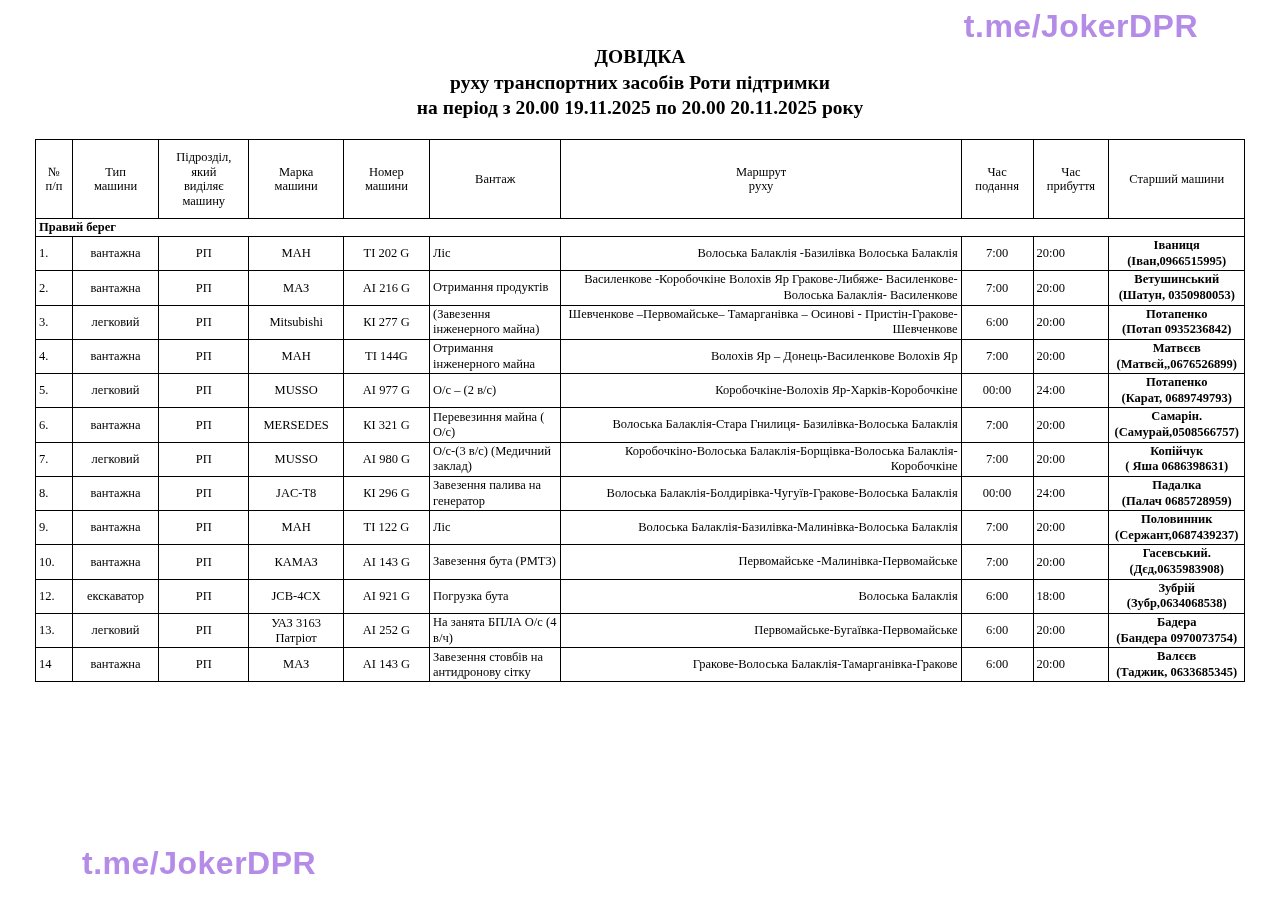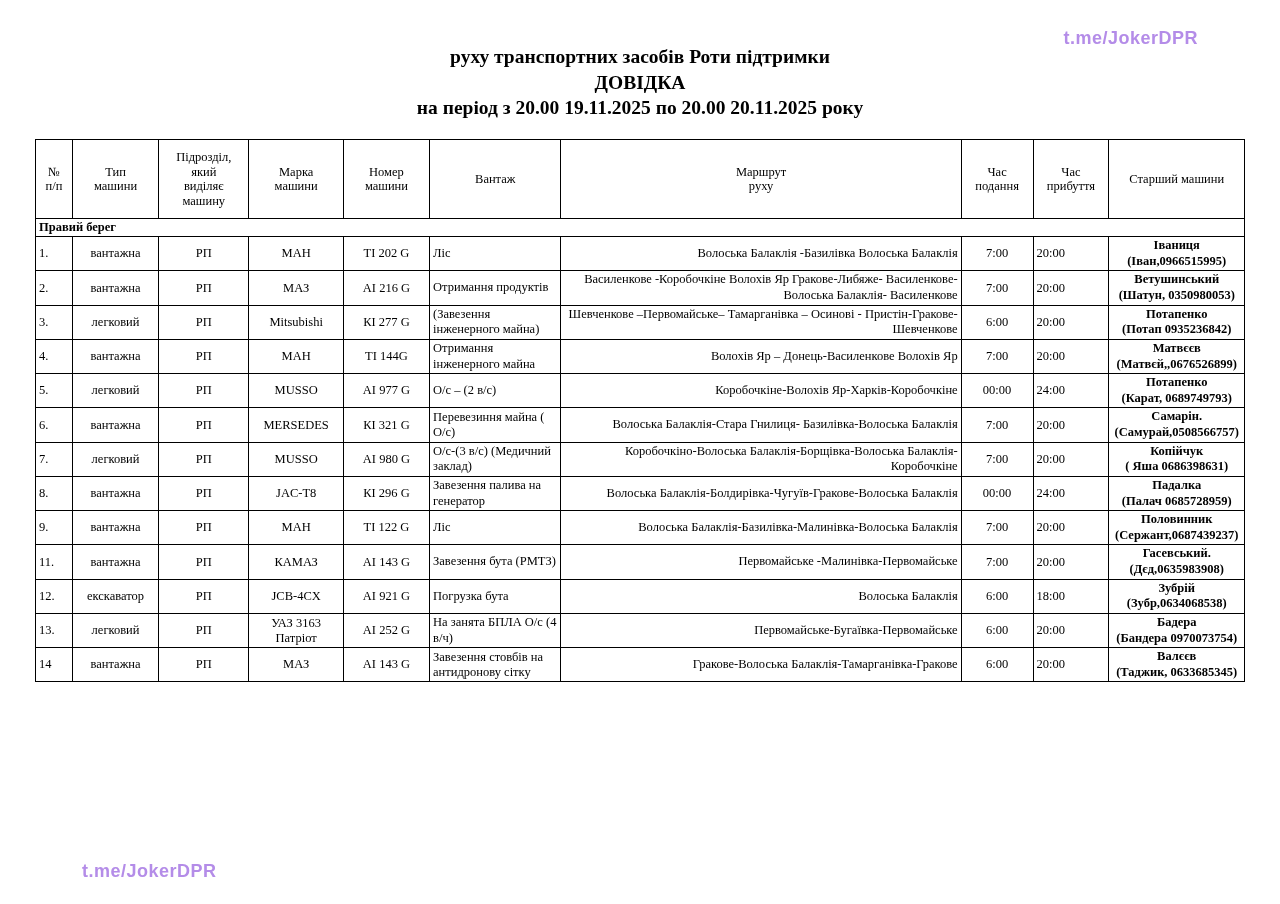--- a/index.html
+++ b/index.html
@@ -12,24 +12,23 @@
     background: #ffffff;
     font-family: "Liberation Serif", serif;
     color: #000000;
     position: relative;
     overflow: hidden;
   }
   .watermark {
     position: absolute;
     font-family: "Liberation Sans", sans-serif;
     font-weight: bold;
-    font-size: 18px;
+    font-size: 32px;
     color: #b48ce8;
     letter-spacing: 0.5px;
-    margin-top: 20px;
   }
   .watermark-top {
     top: 8px;
     right: 82px;
   }
   .watermark-bottom {
     bottom: 22px;
     left: 82px;
   }
   .title-block {
@@ -118,22 +117,22 @@
   td.c-chief .chief-name { display: block; }
   td.c-chief .chief-call { display: block; }
   .v-top { vertical-align: top; }
 </style>
 </head>
 <body>
 
 <div class="watermark watermark-top">t.me/JokerDPR</div>
 
 <div class="title-block">
+  <div class="t-line">ДОВІДКА</div>
   <div class="t-line">руху транспортних засобів Роти підтримки</div>
-  <div class="t-line">ДОВІДКА</div>
   <div class="t-line">на період з 20.00 19.11.2025 по 20.00 20.11.2025 року</div>
 </div>
 
 <div class="table-wrap">
   <table class="report">
     <colgroup>
       <col class="col-num">
       <col class="col-type">
       <col class="col-unit">
       <col class="col-brand">
@@ -327,21 +326,21 @@
         <td class="c-route v-top">Волоська Балаклія-Базилівка-Малинівка-Волоська Балаклія</td>
         <td class="c-depart">7:00</td>
         <td class="c-arrive v-top">20:00</td>
         <td class="c-chief">
           <span class="chief-name">Половинник</span>
           <span class="chief-call">(Сержант,0687439237)</span>
         </td>
       </tr>
 
       <tr>
-        <td class="c-num">11.</td>
+        <td class="c-num">10.</td>
         <td class="c-type v-top">вантажна</td>
         <td class="c-unit v-top">РП</td>
         <td class="c-brand v-top">КАМАЗ</td>
         <td class="c-number v-top">АІ 143 G</td>
         <td class="c-cargo v-top">Завезення бута (РМТЗ)</td>
         <td class="c-route v-top">Первомайське -Малинівка-Первомайське</td>
         <td class="c-depart">7:00</td>
         <td class="c-arrive v-top">20:00</td>
         <td class="c-chief">
           <span class="chief-name">Гасевський.</span>

